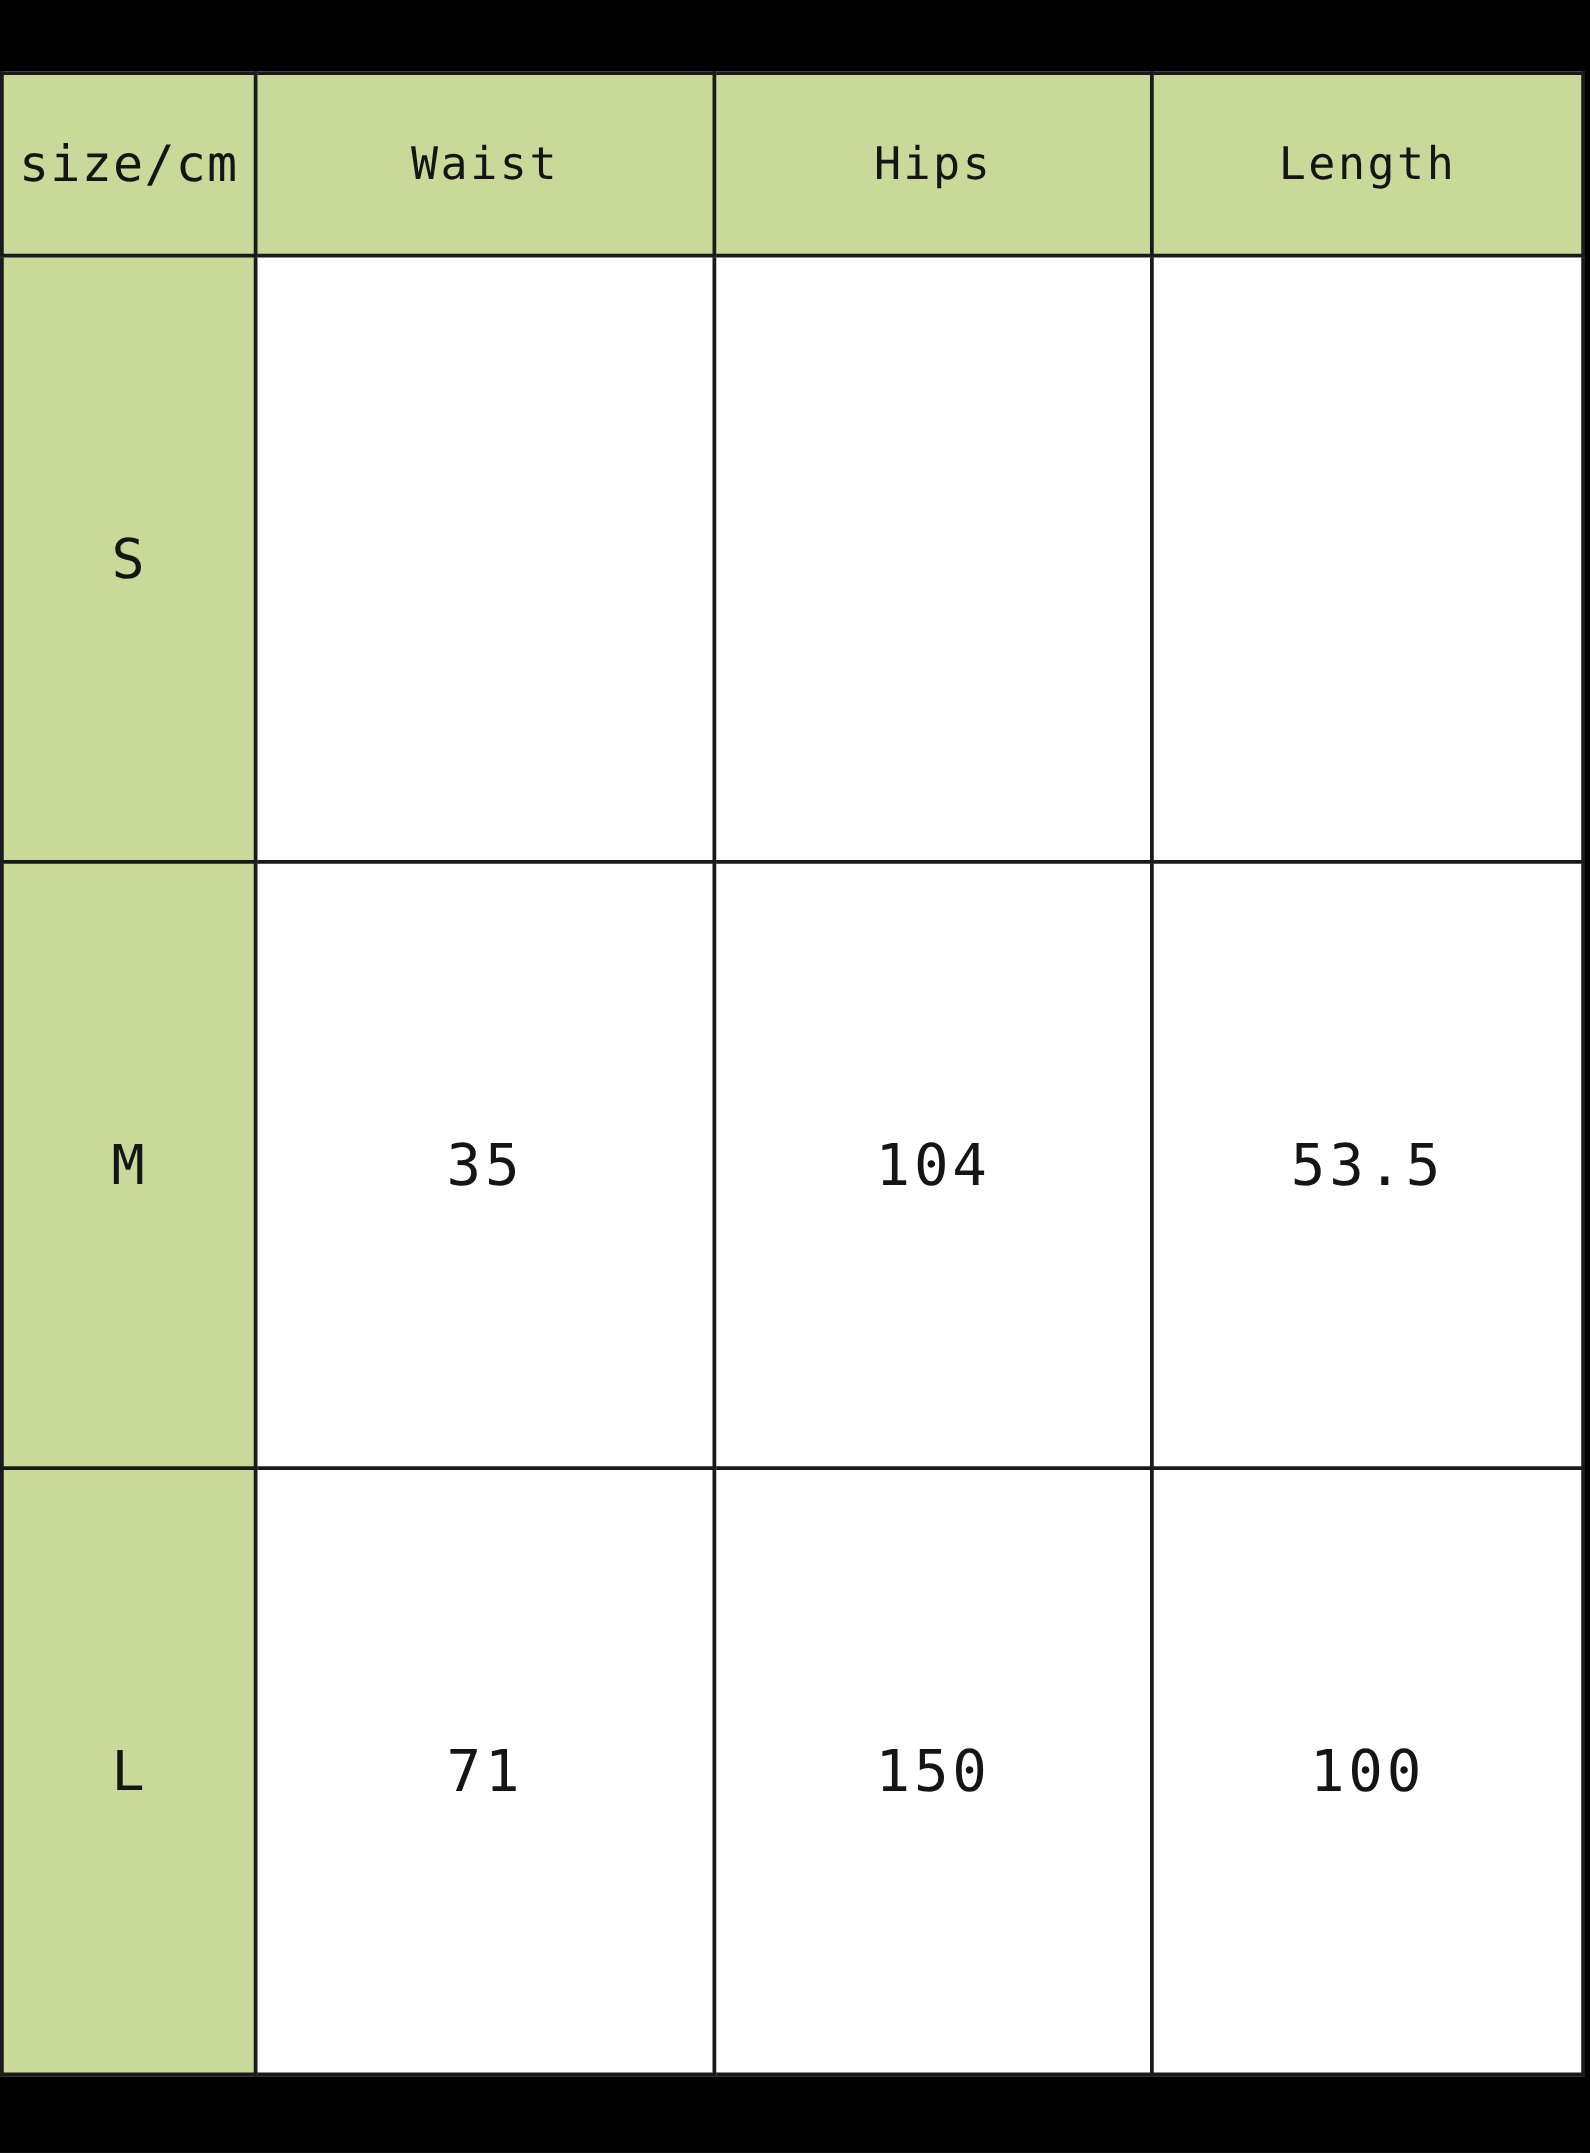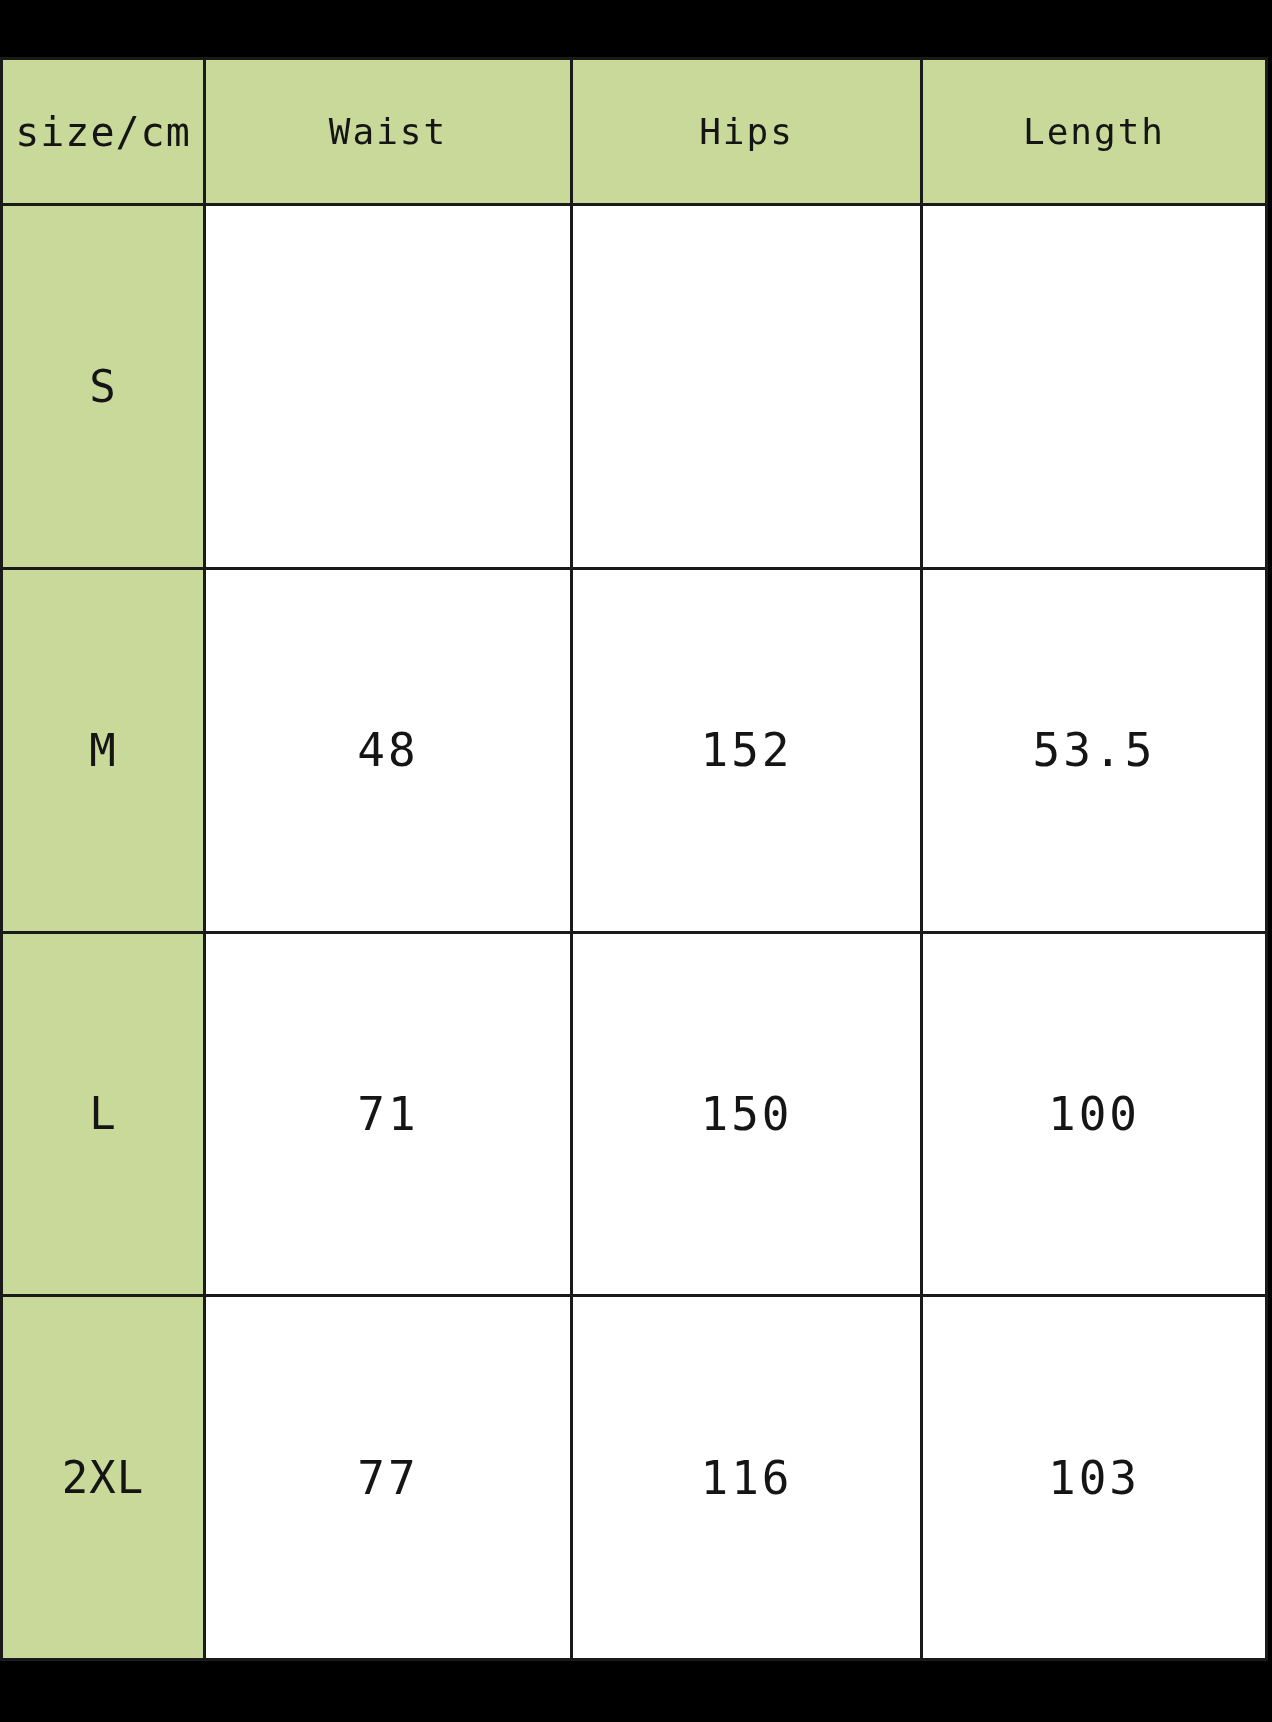--- a/index.html
+++ b/index.html
@@ -126,33 +126,27 @@
       </thead>
       <tbody>
         <tr>
           <th class="rowhead">S</th>
           <td class="val"></td>
           <td class="val"></td>
           <td class="val"></td>
         </tr>
         <tr>
           <th class="rowhead">M</th>
-          <td class="val">48</td>
-          <td class="val">152</td>
+          <td class="val">35</td>
+          <td class="val">104</td>
           <td class="val">53.5</td>
         </tr>
         <tr>
           <th class="rowhead">L</th>
           <td class="val">71</td>
           <td class="val">150</td>
           <td class="val">100</td>
         </tr>
-        <tr>
-          <th class="rowhead">2XL</th>
-          <td class="val">77</td>
-          <td class="val">116</td>
-          <td class="val">103</td>
-        </tr>
       </tbody>
     </table>
   </div>
 
 </div>
 
 </body></html>

